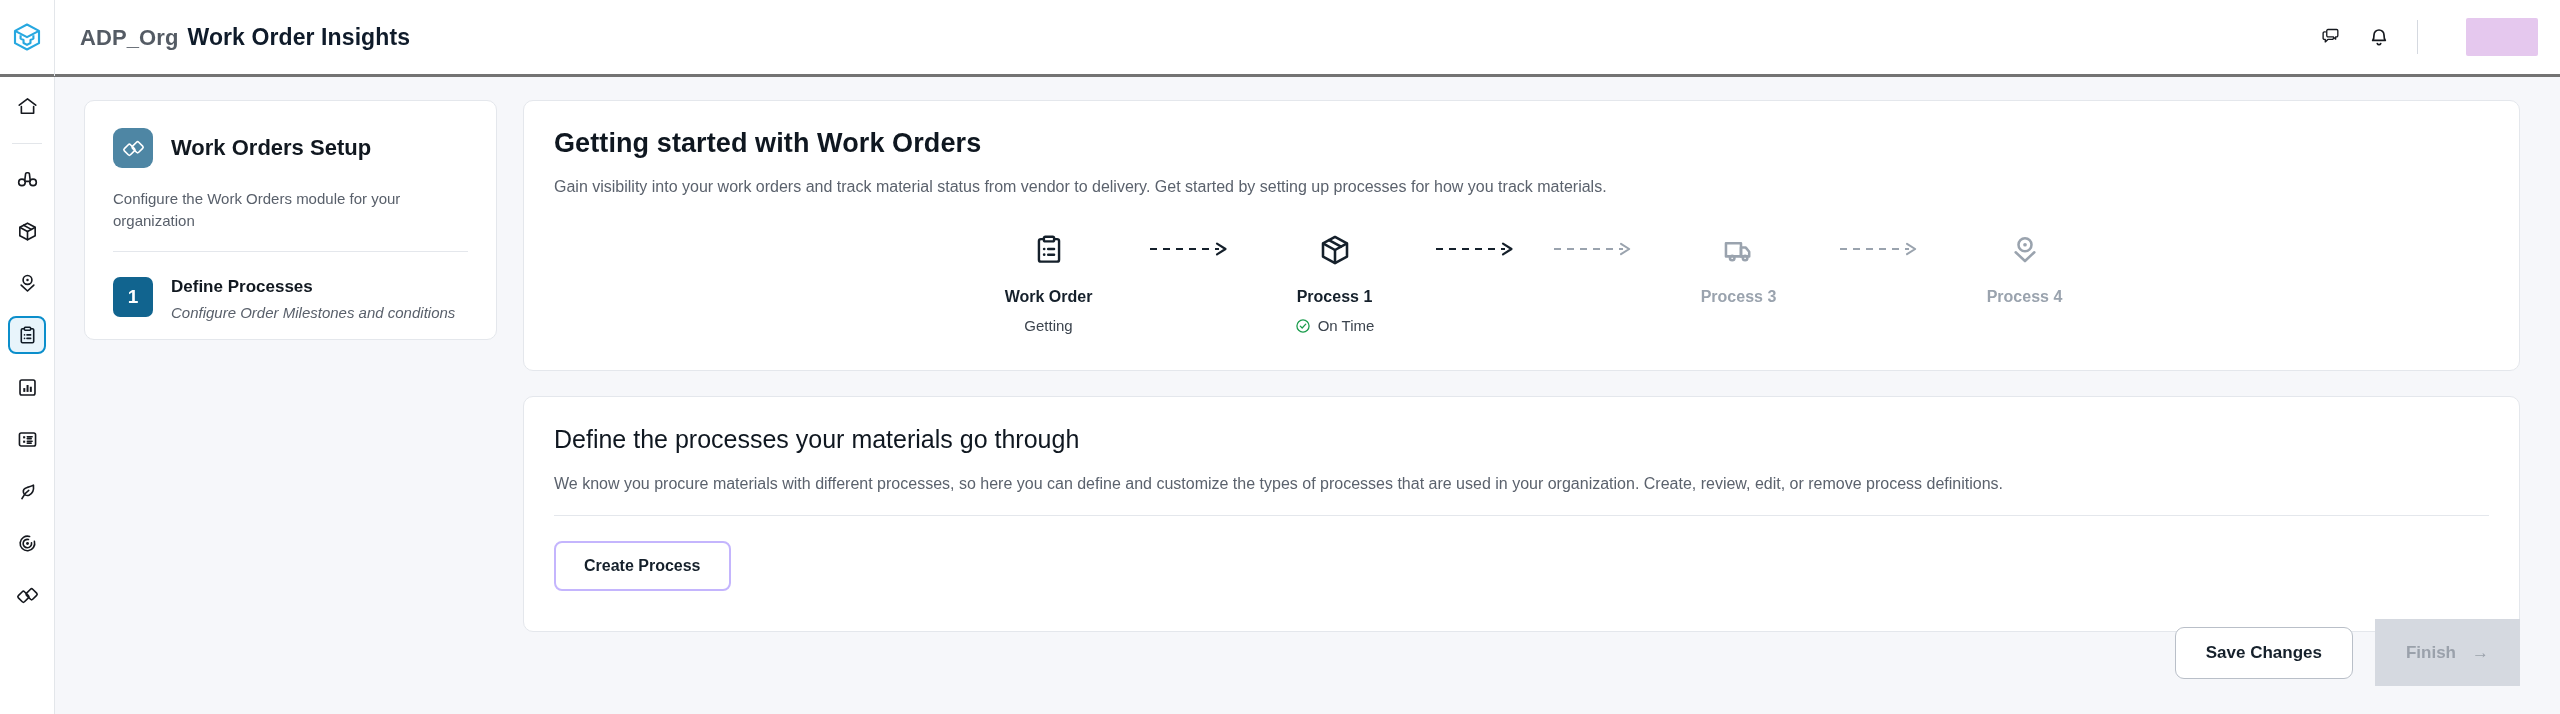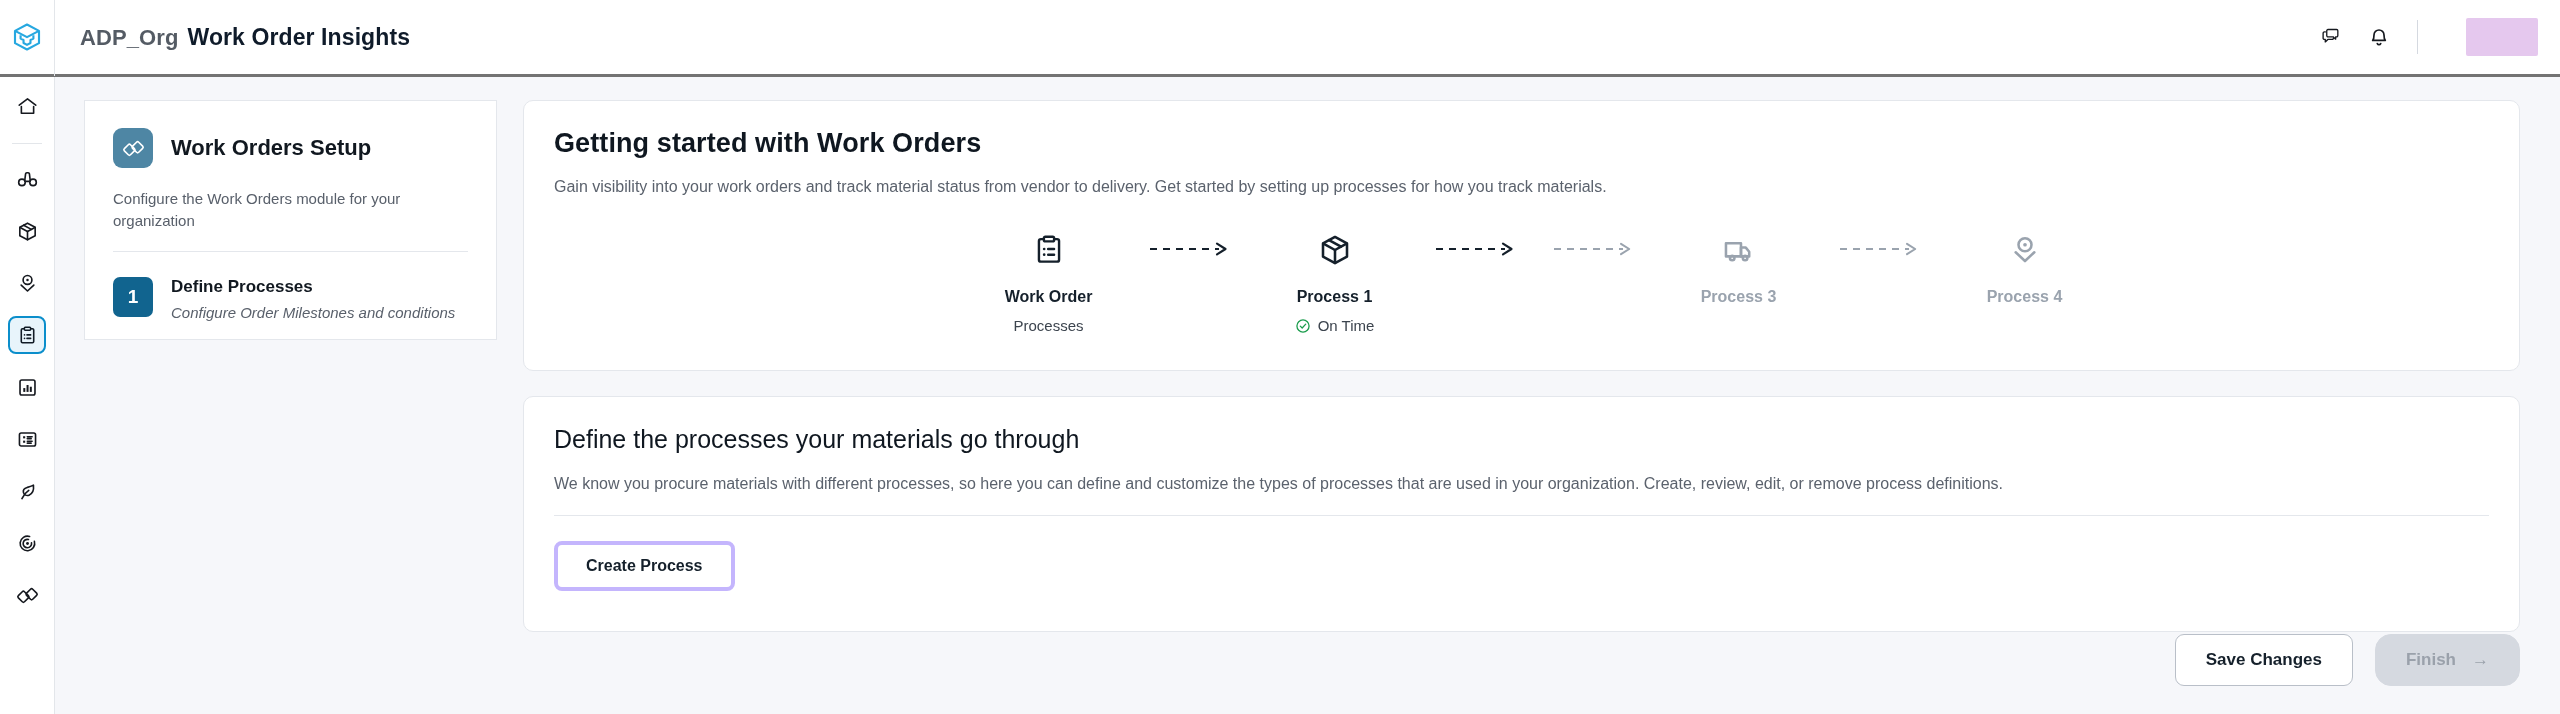--- a/index.html
+++ b/index.html
@@ -79,21 +79,21 @@
     width: 2505px; height: 637px;
     display: flex; gap: 26px;
     padding: 23px 40px 0 29px;
   }
 
   
   .setup-card {
     width: 413px; flex: 0 0 413px;
     background: #ffffff;
     border: 1px solid #e4e7ec;
-    border-radius: 0;
+    border-radius: 10px;
     padding: 27px 28px 30px 28px;
     height: 240px;
   }
   .setup-head { display: flex; align-items: center; gap: 18px; }
   .setup-badge {
     width: 40px; height: 40px; border-radius: 9px;
     background: #4e86a4;
     display: flex; align-items: center; justify-content: center;
     flex: 0 0 40px;
   }
@@ -149,38 +149,38 @@
   .panel-h2 { font-size: 25px; font-weight: 400; color: #0f1720; }
   .define-p { margin-top: 21px; font-size: 16px; color: #5b626d; }
   .define-rule { height: 1px; background: #e4e7ec; margin: 22px 0 25px 0; }
   .btn {
     display: inline-flex; align-items: center; justify-content: center;
     font-family: "Liberation Sans", sans-serif;
     cursor: pointer;
   }
   .btn-create {
     height: 50px; padding: 0 28px;
-    background: #ffffff; border: 4px solid #c4b5fd;
+    background: #ffffff; border: 2px solid #c4b5fd;
     border-radius: 8px; font-size: 16px; font-weight: 700; color: #15202b;
   }
 
   
   .footer-actions {
     position: absolute; right: 40px; bottom: 28px;
     display: flex; align-items: center; gap: 22px;
     z-index: 10;
   }
   .btn-save {
     height: 52px; padding: 0 30px; background: #ffffff;
     border: 1px solid #b9bfc8; border-radius: 9px;
     font-size: 17px; font-weight: 700; color: #15202b;
   }
   .btn-finish {
-    height: 52px; padding: 0 30px; background: #d5d9e0;
-    border: 1px solid #d5d9e0; border-radius: 16px;
+    height: 67px; padding: 0 30px; background: #d5d9e0;
+    border: 1px solid #d5d9e0; border-radius: 0;
     font-size: 17px; font-weight: 700; color: #9aa1ab;
     gap: 16px; cursor: default;
   }
 
   svg { display: block; }
 </style>
 </head>
 <body>
 
 <div class="topbar">
@@ -371,21 +371,21 @@
                 <path d="M8.4 4.3H6.3A1.4 1.4 0 0 0 4.9 5.7v13.1a1.4 1.4 0 0 0 1.4 1.4h11.4a1.4 1.4 0 0 0 1.4-1.4V5.7a1.4 1.4 0 0 0-1.4-1.4h-2.1"></path>
                 <rect x="8.4" y="2.6" width="7.2" height="3.3" rx="1"></rect>
                 <circle cx="8.6" cy="11.3" r=".95" fill="#15202b" stroke="none"></circle>
                 <circle cx="8.6" cy="15.3" r=".95" fill="#15202b" stroke="none"></circle>
                 <path d="M11.4 11.3h4.2M11.4 15.3h4.2"></path>
               </svg>
             </span>
           </div>
           <div class="flow-label">Work Order</div>
           <div class="flow-status">
-            <span>Processes</span>
+            <span>Getting</span>
           </div>
         </div>
 
         <div class="flow-arrow">
           <span>
             <svg width="86" height="14" viewBox="0 0 86 14">
               <line x1="1" y1="7" x2="70" y2="7" stroke="#15202b" stroke-width="2.2" stroke-dasharray="7 6"></line>
               <path d="M68 1.6 76.5 7 68 12.4" fill="none" stroke="#15202b" stroke-width="2.2" stroke-linecap="round" stroke-linejoin="round"></path>
             </svg>
           </span>

